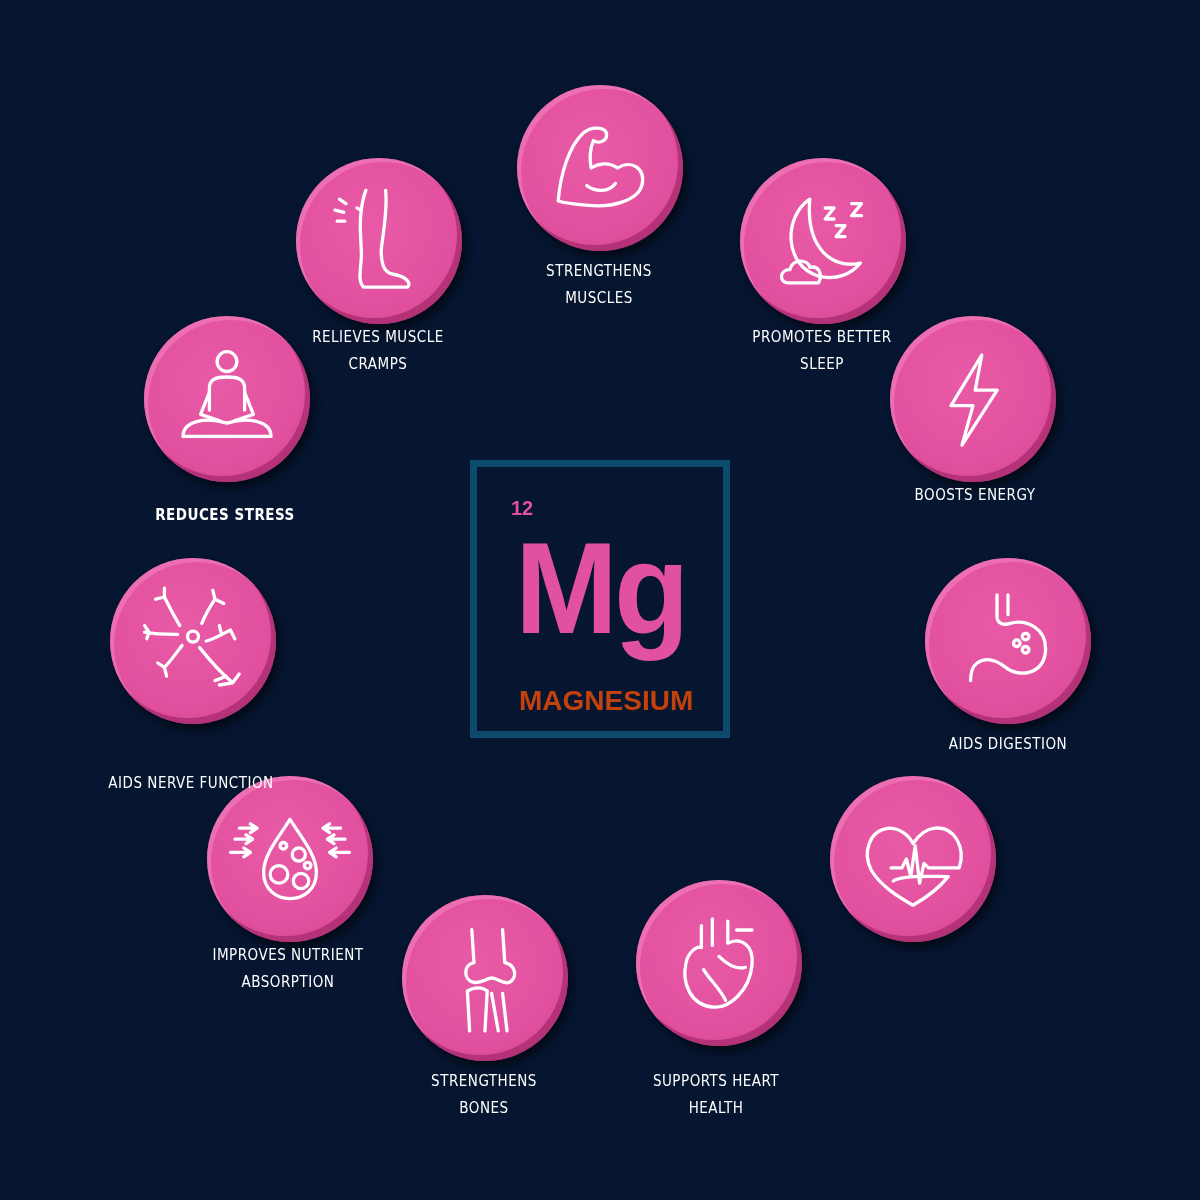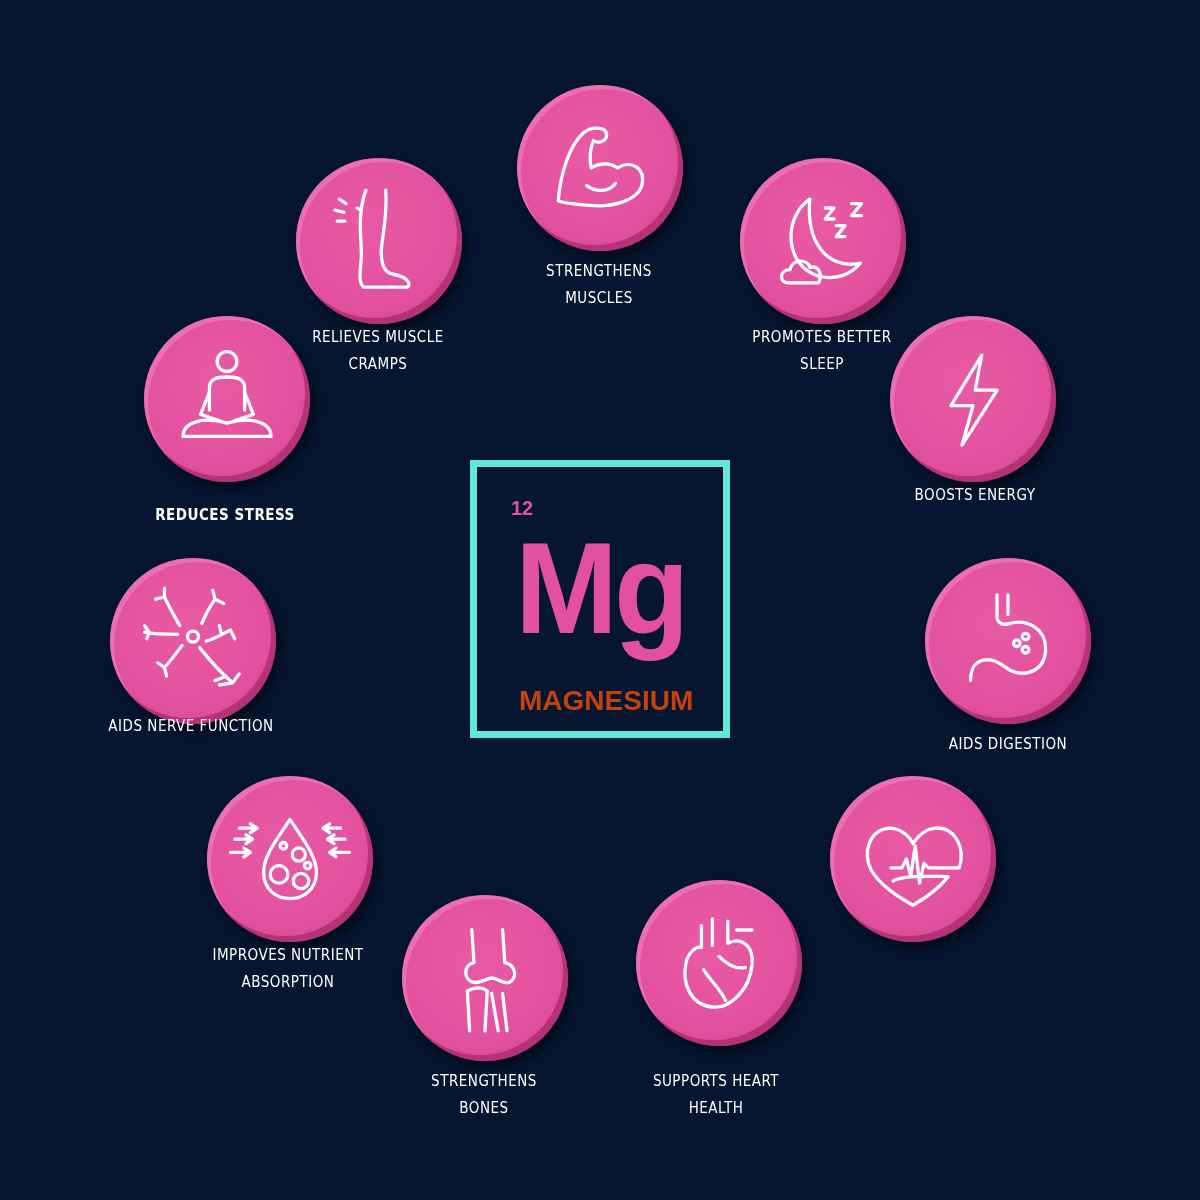--- a/index.html
+++ b/index.html
@@ -6,21 +6,21 @@
   body{width:1200px;height:1200px;background:#061530;position:relative;overflow:hidden;font-family:"DejaVu Sans Condensed","DejaVu Sans",sans-serif;}
   .canvas{position:absolute;left:0;top:0;width:1200px;height:1200px;background:#061530;}
   .badge{position:absolute;width:166px;height:166px;border-radius:50%;
     background:radial-gradient(circle at 45% 40%,#e85aa6 0%,#e2519f 60%,#c94189 100%);
     box-shadow:4px 6px 10px rgba(0,0,0,0.55), inset -5px -6px 0 rgba(150,30,95,0.55), inset 4px 4px 0 rgba(245,140,195,0.5);
     display:flex;align-items:center;justify-content:center;}
   .badge svg{width:110px;height:110px;overflow:visible;}
   .badge svg *{fill:none;stroke:#ffffff;stroke-width:3;stroke-linecap:round;stroke-linejoin:round;}
   .label{position:absolute;color:#ffffff;font-size:15px;line-height:27px;text-align:center;letter-spacing:0.5px;white-space:nowrap;transform:translateX(-50%);font-family:"DejaVu Sans","Liberation Sans",sans-serif;font-stretch:condensed;}
   .label span{display:block;}
-  .element{position:absolute;left:470px;top:460px;width:246px;height:264px;border:7px solid #5eead4;text-decoration:underline;}
+  .element{position:absolute;left:470px;top:460px;width:246px;height:264px;border:7px solid #0c4a6e;text-decoration:underline;}
   .el-num{position:absolute;left:34px;top:30px;color:#e2519f;font:bold 20px "Liberation Sans",sans-serif;}
   .el-sym{position:absolute;left:38px;top:56px;color:#e2519f;font:bold 130px/1 "Liberation Sans",sans-serif;letter-spacing:-4px;transform:scaleX(0.95);transform-origin:left;}
   .el-name{position:absolute;left:42px;top:218px;color:#c2410c;font:bold 28px "Liberation Sans",sans-serif;}
 </style>
 </head>
 <body>
 
 <div class="canvas">
 
   <div class="element">
@@ -133,21 +133,21 @@
     <svg viewBox="0 0 100 100">
       <circle cx="50" cy="46" r="5"></circle>
       <path d="M38 36 C 32 26, 28 18, 24 10 M24 10 l-8 2 M24 10 l0 -8"></path>
       <path d="M58 34 C 62 24, 66 18, 70 12 M70 12 l8 4 M70 12 l-2 -8"></path>
       <path d="M62 50 C 70 48, 76 44, 84 40 M84 40 l4 8 M76 44 l-2 -8"></path>
       <path d="M40 54 C 34 62, 30 68, 24 74 M24 74 l-6 -4 M24 74 l2 8"></path>
       <path d="M36 44 C 26 44, 16 44, 6 42 M10 42 l-4 -6 M10 42 l-2 6"></path>
       <path d="M56 56 C 64 66, 72 76, 86 88 M86 88 l6 -8 M80 82 l-10 4 M86 88 l-12 2"></path>
     </svg>
   </div>
-  <div class="label" style="left:191px;top:713px;">
+  <div class="label" style="left:191px;top:770px;">
     <span>AIDS NERVE FUNCTION</span>
   </div>
 
   <div class="badge" style="left:144px;top:316px;">
     <svg viewBox="0 0 100 100">
       <circle cx="50" cy="16" r="9"></circle>
       <path d="M34 60 L 34 40 C 34 32, 40 30, 50 30 C 60 30, 66 32, 66 40 L 66 60"></path>
       <path d="M34 44 L 26 64 L 44 70 M66 44 L 74 64 L 56 70"></path>
       <path d="M10 84 C 10 70, 30 66, 50 72 C 70 66, 90 70, 90 84 Z"></path>
     </svg>

